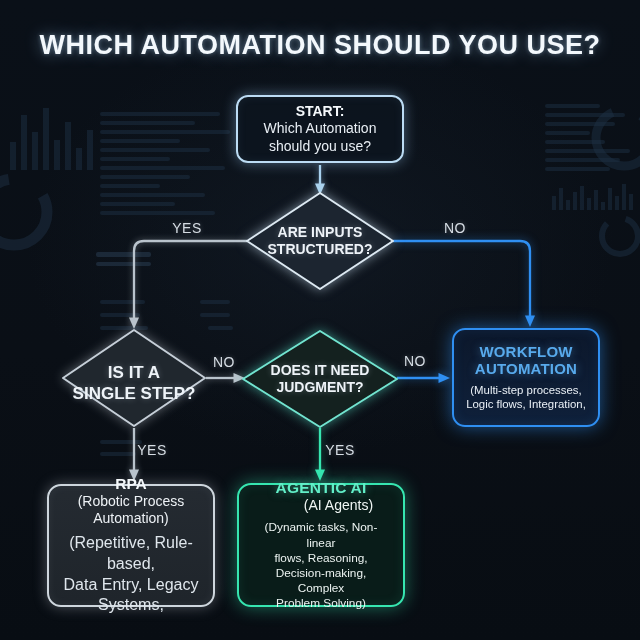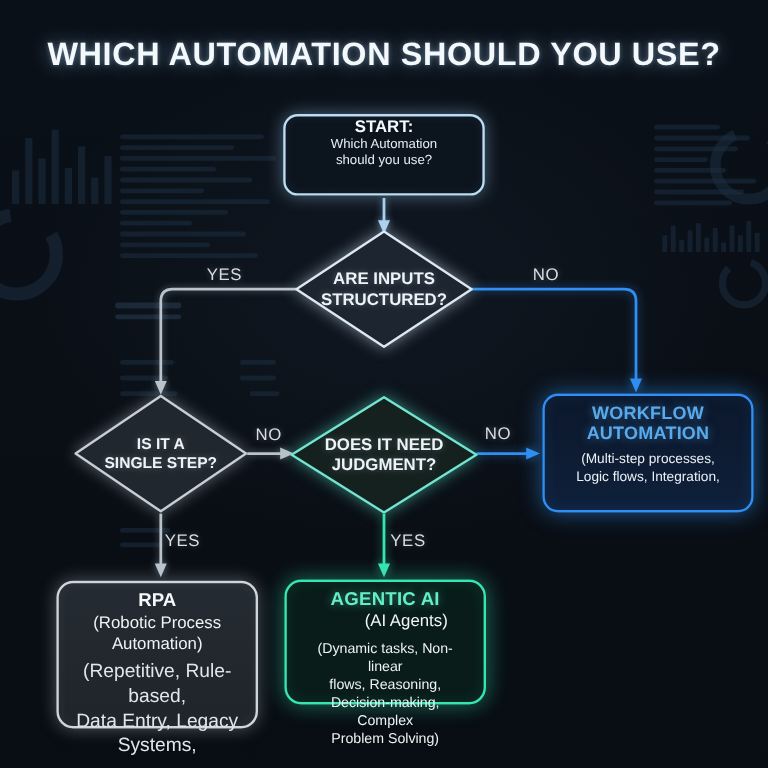--- a/index.html
+++ b/index.html
@@ -28,58 +28,58 @@
   .ah-blue{fill:var(--color-blue,#2f8ff2);} .ah-teal{fill:var(--color-teal,#36e6b0);}
   .diamond{stroke-width:2px;stroke-linejoin:round;}
   .diamond.d1{fill:#1c2530;stroke:#dde9f2;filter:drop-shadow(0 0 6px rgba(205,228,246,.55));}
   .diamond.d2{fill:#20272e;stroke:#c6cfd8;filter:drop-shadow(0 0 6px rgba(198,207,216,.45));}
   .diamond.d3{fill:#14211f;stroke:#72e4d0;filter:drop-shadow(0 0 6px rgba(90,225,200,.55));}
   .decor{opacity:.5;}
   .decor *{fill:#1d3044;stroke:none;}
   .decor .ring{fill:none;stroke:#1d3044;}
   .decor .bright{fill:#2b4056;}
   
-  .node-box{box-sizing:border-box;display:flex;flex-direction:column;align-items:center;text-align:center;}
+  .node-box{box-sizing:border-box;display:flex;flex-direction:column;align-items:center;justify-content:center;text-align:center;}
   .start-box{
     left:236px;top:95px;width:168px;height:68px;border:2px solid var(--color-start_border,#bcdcf4);
     border-radius:12px;background:rgba(13,20,30,.93);
     box-shadow:0 0 14px rgba(150,200,240,.45),inset 0 0 10px rgba(150,200,240,.08);
   }
   .start-title{font-size:14px;font-weight:700;color:#f5f9fc;}
-  .start-line{font-size:11px;color:#e8eef4;line-height:1.3;}
+  .start-line{font-size:14px;color:#e8eef4;line-height:1.3;}
   .workflow-box{
-    left:452px;top:328px;width:176px;height:99px;border:2.5px solid var(--color-blue,#2f8ff2);
+    left:452px;top:328px;width:148px;height:99px;border:2.5px solid var(--color-blue,#2f8ff2);
     border-radius:13px;background:linear-gradient(180deg,rgba(12,24,44,.96),rgba(15,33,60,.96));
     box-shadow:0 0 18px rgba(47,143,242,.55),inset 0 0 12px rgba(47,143,242,.12);
     padding:6px 4px;
   }
   .workflow-title{font-size:15px;font-weight:800;color:var(--color-workflow_title,#58aaec);line-height:1.16;letter-spacing:.2px;text-shadow:0 0 8px rgba(88,170,236,.5);}
   .workflow-body{font-size:11.4px;color:#eaf0f6;line-height:1.3;margin-top:5px;}
   .rpa-box{
     left:47px;top:484px;width:168px;height:123px;border:2.5px solid var(--color-rpa_border,#ced6dd);
     border-radius:14px;background:linear-gradient(180deg,rgba(38,44,51,.95),rgba(32,38,44,.95));
     box-shadow:0 0 14px rgba(205,215,225,.35),inset 0 0 10px rgba(205,215,225,.07);
     padding:6px 2px;
   }
   .rpa-title{font-size:15.5px;font-weight:700;color:#f4f8fb;}
   .rpa-subtitle{font-size:14px;color:#eef2f6;line-height:1.25;}
   .rpa-body{font-size:16px;color:#dfe6ec;line-height:1.3;margin-top:5px;}
   .agentic-box{
-    left:237px;top:483px;width:168px;height:104px;border:2.5px solid var(--color-teal,#36e6b0);
+    left:237px;top:483px;width:168px;height:124px;border:2.5px solid var(--color-teal,#36e6b0);
     border-radius:14px;background:rgba(10,29,25,.95);
     box-shadow:0 0 18px rgba(54,230,176,.45),inset 0 0 12px rgba(54,230,176,.1);
     padding:6px 12px;
   }
   .agentic-title{font-size:15.5px;font-weight:800;color:var(--color-agentic_title,#62efc8);letter-spacing:.2px;text-shadow:0 0 8px rgba(98,239,200,.5);}
   .agentic-subtitle{font-size:14px;color:#f0f6f4;line-height:1.25;margin-left:35px;}
   .agentic-body{font-size:11.8px;color:#ecf3f1;line-height:1.28;margin-top:6px;}
   
   .diamond-text{text-align:center;font-weight:700;color:#eef3f8;text-shadow:0 0 6px rgba(220,235,250,.3);}
   .d1-text{left:250px;top:224px;width:140px;font-size:14px;line-height:1.22;}
-  .d2-text{left:64px;top:362px;width:140px;font-size:13px;line-height:1.25;}
+  .d2-text{left:64px;top:362px;width:140px;font-size:17px;line-height:1.25;}
   .d3-text{left:250px;top:362px;width:140px;font-size:14px;line-height:1.22;}
   
   .edge-label{width:44px;text-align:center;font-size:14px;color:var(--color-label_text,#d6dde4);letter-spacing:.5px;text-shadow:0 0 5px rgba(214,221,228,.3);}
   .lbl-structured-yes{left:165px;top:220px;}
   .lbl-structured-no{left:433px;top:220px;}
   .lbl-single-no{left:202px;top:354px;}
   .lbl-single-yes{left:130px;top:442px;}
   .lbl-judgment-no{left:393px;top:353px;}
   .lbl-judgment-yes{left:318px;top:442px;}
 </style>

